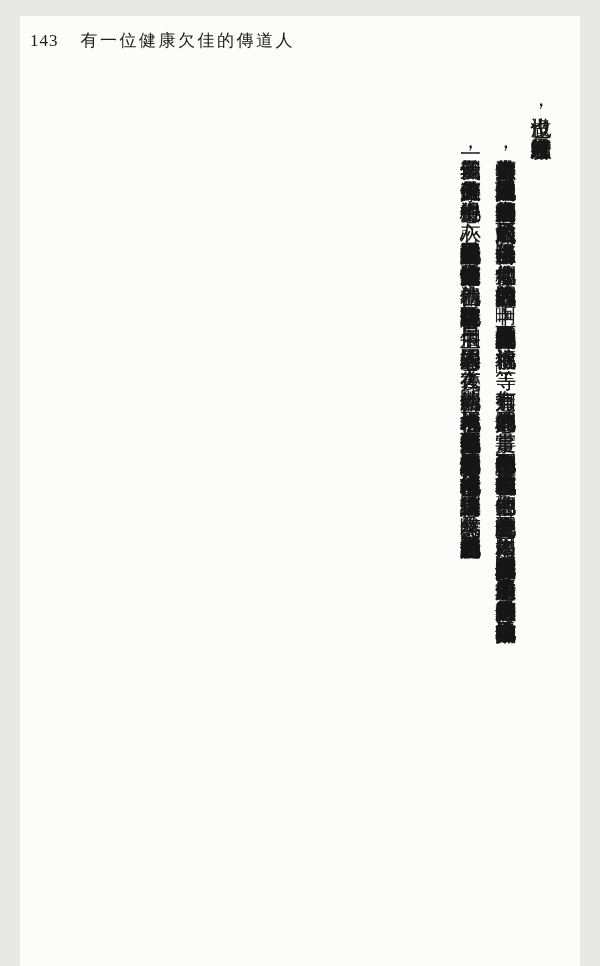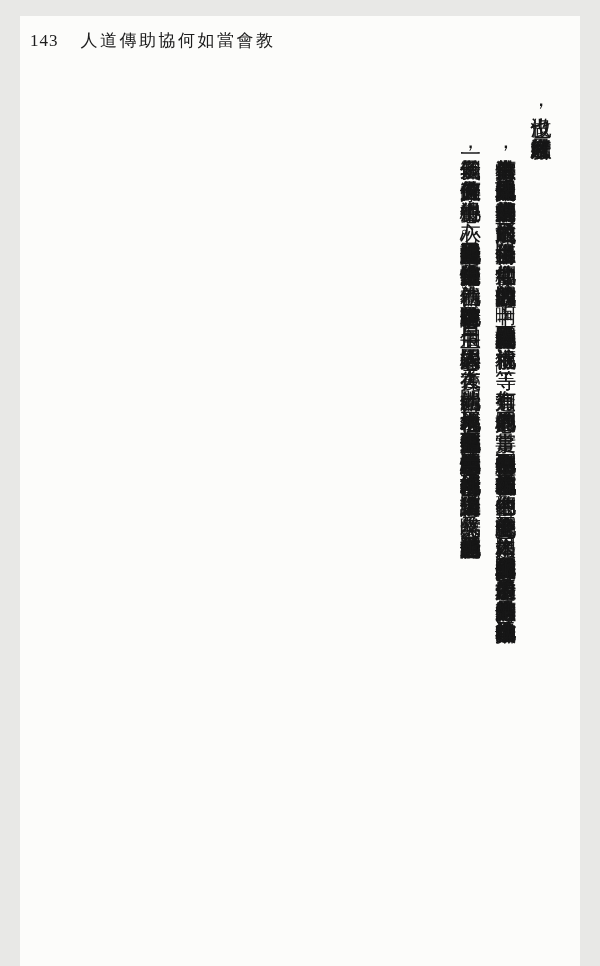--- a/index.html
+++ b/index.html
@@ -71,21 +71,21 @@
   .speck.s5 { left: 588px; top: 945px; width: 9px; height: 7px;  opacity: .5; }
   .speck.s6 { left: 591px; top: 795px; width: 3px; height: 3px;  opacity: .35; }
 </style>
 </head>
 <body>
 
 <div class="page">
 
   <div class="running-header">
     <span class="page-number">143</span>
-    <span class="running-title">人道傳助協何如當會教</span>
+    <span class="running-title">有一位健康欠佳的傳道人</span>
   </div>
 
   <div class="body-text">
     <p>也沒做，所以才會沒有好的結果。</p>
     <p class="indent">教會應當為傳道人禱告，如同他是用真理的道來使罪人降服的代理人。為傳道人的禱告常是事先規劃好，而且是流於形式的，且僅侷限於禱告會中。他們會如往常一樣，照以前的方式說他們的禱告：「主啊！祢既已在這段錫安的城牆設立了傳道的僕人，就求祢祝福他。」等等；這有如無有，因為他們無心於其中。事實常是，他們從不會想到要在暗中為他禱告；他們從未在私下苦苦地為他的工作求祝福。在他們的聚會中，他們或許不會完全忽略，因為如果這樣，那顯然表示他們真對傳道人的工作很少關心了。但這並非最為重要的場所。為你的傳道人獻上有果效的禱告方法是：你在暗中與神摔跤求神使他的工作成功。</p>
     <p class="indent">我知道一個例子，有一位健康欠佳的傳道人，他心中覺得沮喪、灰心，他是如此在黑暗中以致覺得好像他不能再講道了。教會中一位信徒察覺這位傳道人的這種情況，就為他禱告，求聖靈在他講道時伴隨著他。一個主日早晨，這人的心深覺困擾，在天一亮後，他就開始禱告，他一再地為那天祈求祝福。而主也用某種方法引導那位傳道人聽見他的禱告。這人正就他所想的傳道人的情況和心態來告訴主，他為祝福祈求好像他不能被拒絕一樣。這位傳道人上了講台開始講道，光突然臨及，他的傳講的道乃滿了能力也就在那一天開始了。</p>
   </div>
 
   <div class="speck s1"></div>
   <div class="speck s2"></div>

